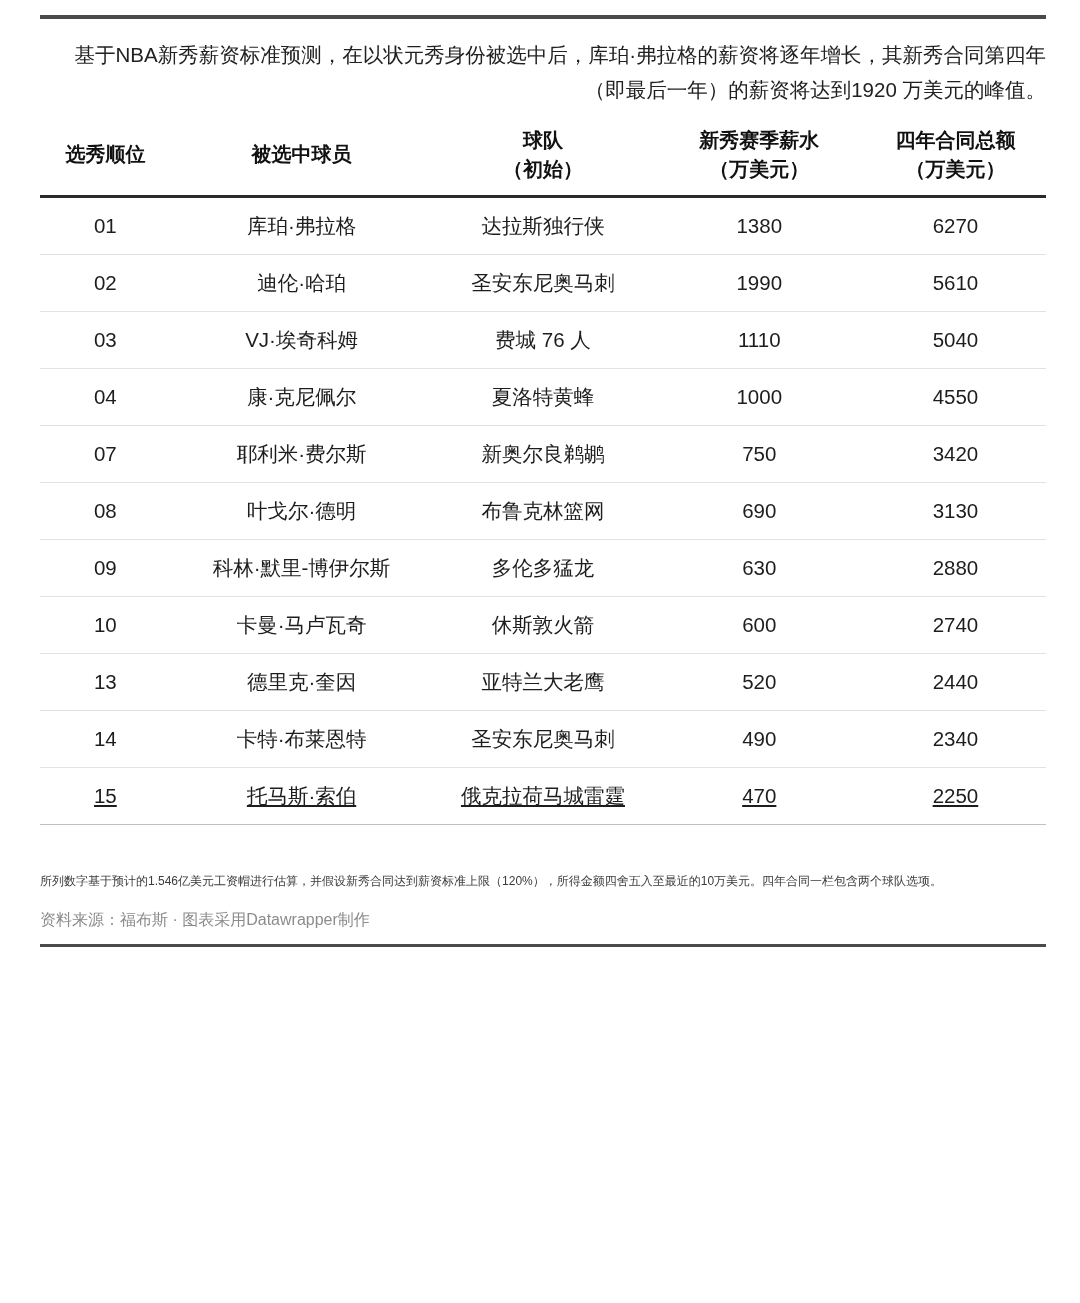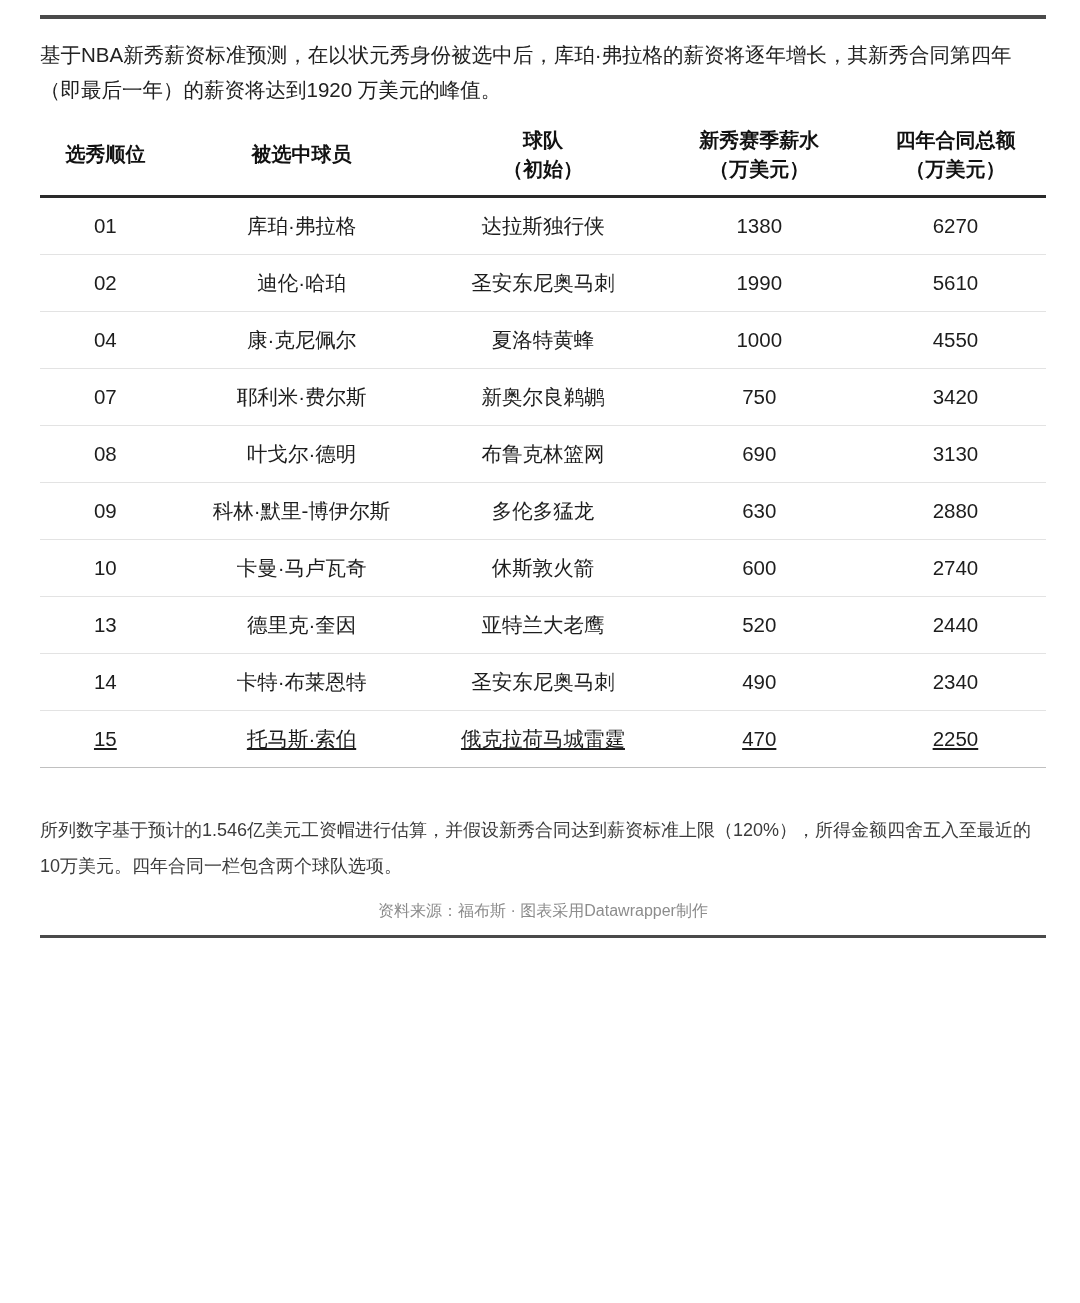--- a/index.html
+++ b/index.html
@@ -13,21 +13,21 @@
   .rule-top { margin-top: 15px; height: 4px; background: #4a4a4a; }
   .rule-bottom { margin-top: 13px; height: 3px; background: #4a4a4a; }
   h1.title {
     margin: 46px 0 0 0;
     font-size: 37px; line-height: 1.15;
     font-weight: 800; color: #111111;
     letter-spacing: 0.5px;
   }
   p.subtitle {
     margin: 18px 0 0 0;
-    font-size: 20.5px; line-height: 1.72; color: #212121;
+    font-size: 20.5px; line-height: 1.72; color: #212121; text-align: right;
   }
   table.draft-table {
     width: 100%;
     margin-top: 12px;
     border-collapse: collapse;
     table-layout: fixed;
   }
   table.draft-table th {
     font-size: 20px; font-weight: 700; color: #111111;
     text-align: center; vertical-align: middle;
@@ -40,25 +40,25 @@
     height: 56px;
     font-size: 20.5px; color: #1d1d1d;
     text-align: center; vertical-align: middle;
     border-bottom: 1px solid #e3e3e3;
     padding: 0 2px;
     font-variant-numeric: tabular-nums;
   }
   table.draft-table tbody tr:last-child td { border-bottom: 1px solid #c0c0c0; text-decoration: underline; }
   p.note {
     margin: 44px 0 16px 0;
-    font-size: 18px; line-height: 2.0; color: #3b3b3b;
+    font-size: 12px; line-height: 2.0; color: #3b3b3b;
   }
   p.source {
     margin: 9px 0 0 0;
-    font-size: 16px; line-height: 1.4; color: #8c8c8c; text-align: center;
+    font-size: 16px; line-height: 1.4; color: #8c8c8c;
   }
 </style>
 </head>
 <body>
 
 <div class="page">
   <div class="rule-top"></div>
 
 
   <p class="subtitle">基于NBA新秀薪资标准预测，在以状元秀身份被选中后，库珀·弗拉格的薪资将逐年增长，其新秀合同第四年（即最后一年）的薪资将达到1920 万美元的峰值。</p>
@@ -90,20 +90,27 @@
           <td>达拉斯独行侠</td>
           <td>1380</td>
           <td>6270</td>
         </tr>
         <tr>
           <td>02</td>
           <td>迪伦·哈珀</td>
           <td>圣安东尼奥马刺</td>
           <td>1990</td>
           <td>5610</td>
+        </tr>
+        <tr>
+          <td>03</td>
+          <td>VJ·埃奇科姆</td>
+          <td>费城 76 人</td>
+          <td>1110</td>
+          <td>5040</td>
         </tr>
         <tr>
           <td>04</td>
           <td>康·克尼佩尔</td>
           <td>夏洛特黄蜂</td>
           <td>1000</td>
           <td>4550</td>
         </tr>
         <tr>
           <td>07</td>

